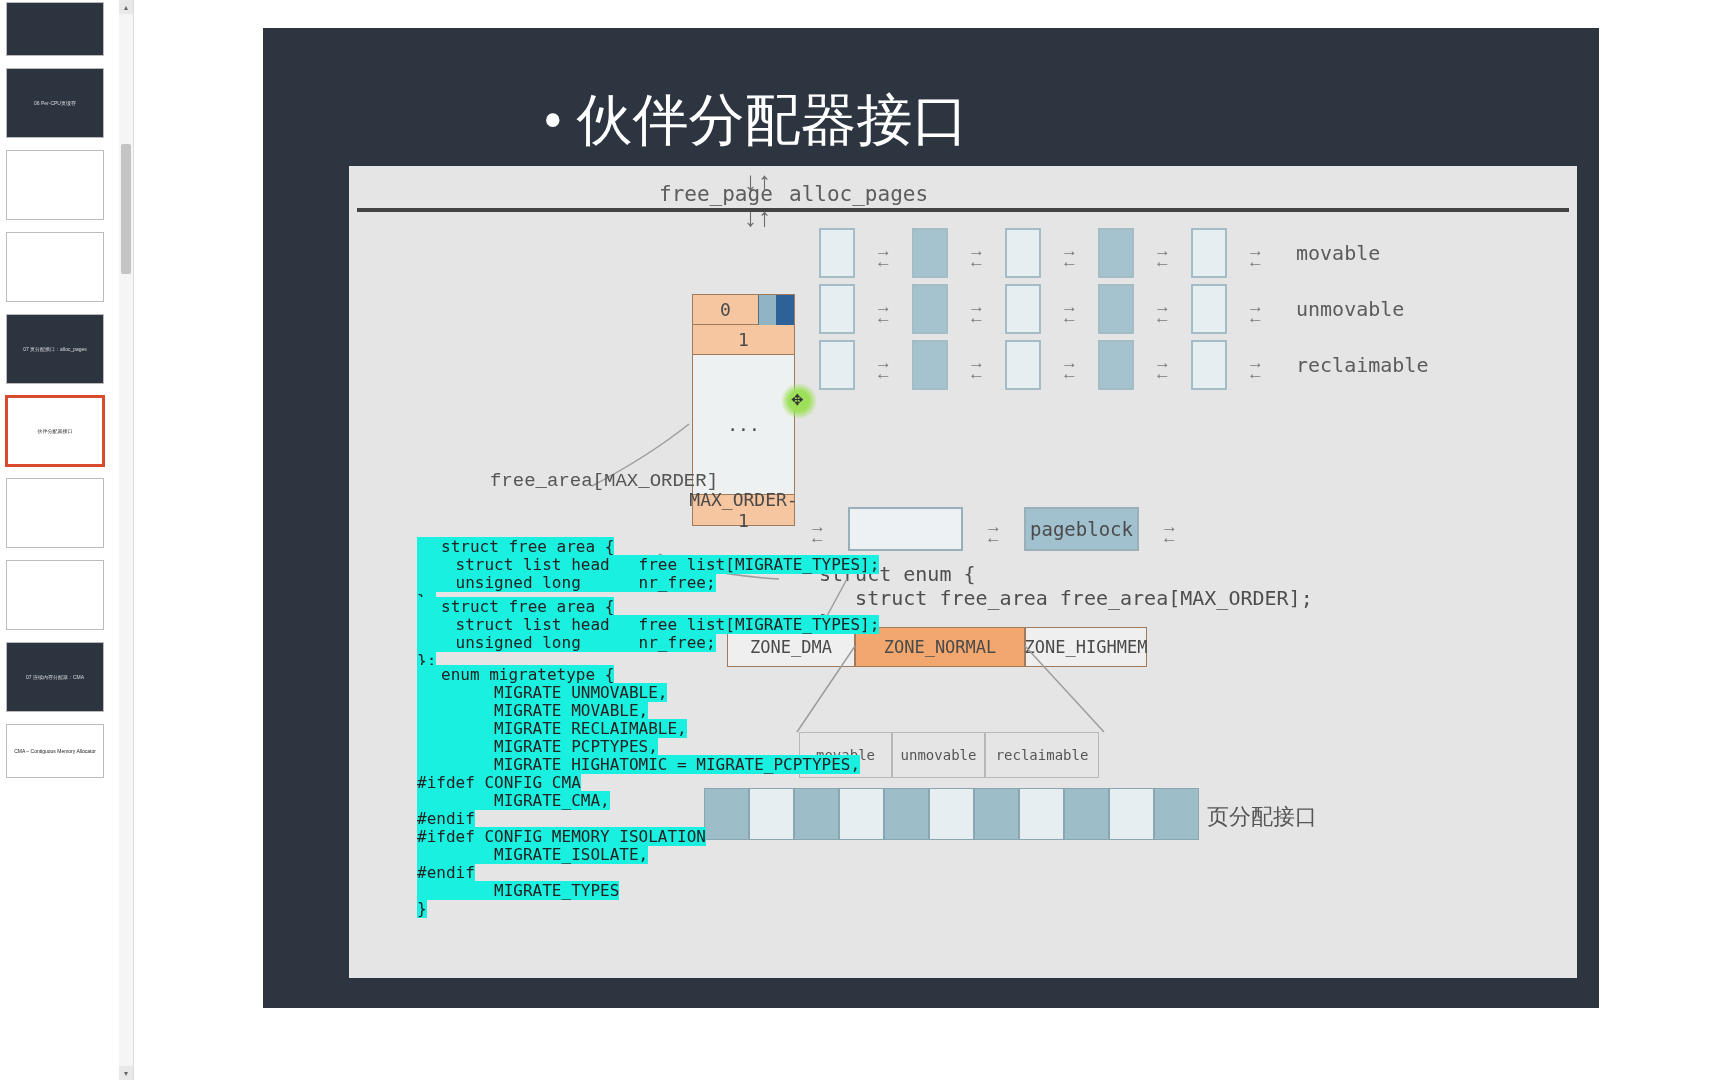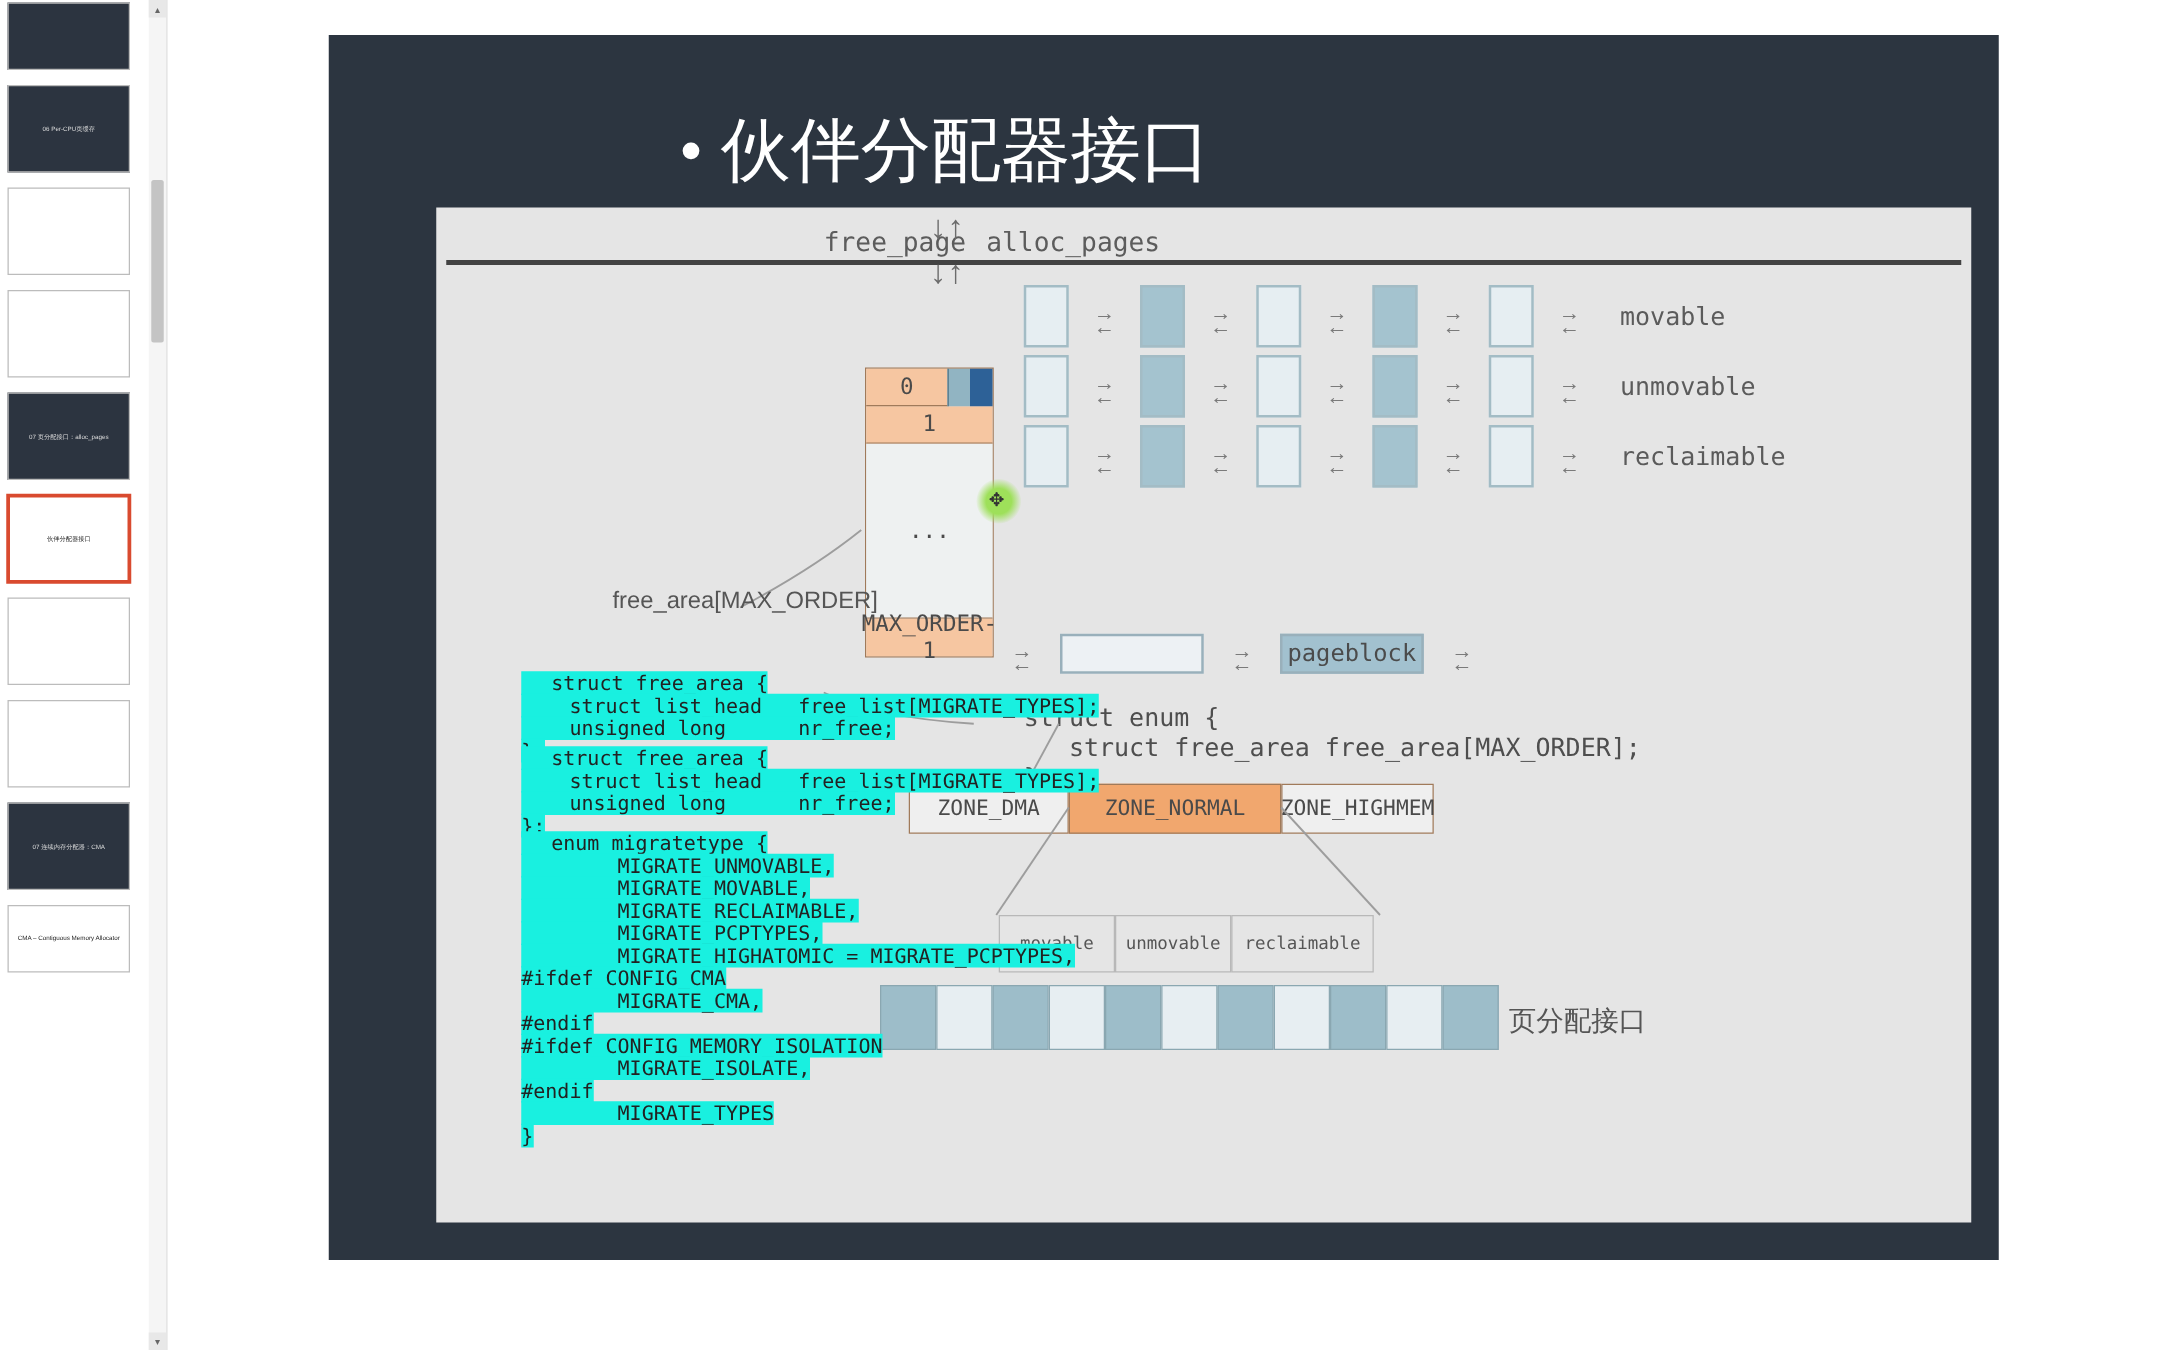--- a/index.html
+++ b/index.html
@@ -72,21 +72,21 @@
   
   .mig-row { position:absolute; display:flex; align-items:center; gap:20px; }
   .mig-box { width:36px; height:50px; border:2px solid #a3bcc5; background:#e6eef2; }
   .mig-box.fill { background:#a4c3cf; }
   .mig-row .arr { color:#7a7a7a; font-size:17px; line-height:1; display:flex; flex-direction:column; align-items:center; }
   .mig-row .arr span { height:11px; }
   .mig-lbl { font-family:Consolas,monospace; font-size:20px; color:#5b5b5b; margin-left:12px; }
 
   
   .pb-row { position:absolute; top:341px; left:460px; display:flex; align-items:center; gap:22px; }
-  .pb-box { width:115px; height:32px; border:2px solid #99b0bb; display:flex; align-items:center; justify-content:center; font-family:Consolas,monospace; font-size:19px; color:#4b4b4b; background:#edf1f4; }
+  .pb-box { width:115px; height:44px; border:2px solid #99b0bb; display:flex; align-items:center; justify-content:center; font-family:Consolas,monospace; font-size:19px; color:#4b4b4b; background:#edf1f4; }
   .pb-box.fill { background:#a2c1cf; }
   .pb-arr { color:#7a7a7a; font-size:17px; display:flex; flex-direction:column; line-height:1; }
   .pb-arr span { height:11px; }
 
   
   .zone-code { position:absolute; left:470px; top:396px; font-family:Consolas,monospace; font-size:20px; color:#4e4e4e; white-space:pre; }
   .zones-row { position:absolute; top:461px; left:378px; display:flex; }
   .zone { border:1px solid #a07a5a; height:40px; display:flex; align-items:center; justify-content:center; font-family:Consolas,monospace; font-size:17px; color:#4a4a4a; }
   .zone.dma { width:128px; background:#efefef; }
   .zone.norm { width:170px; background:#f1a76e; }
@@ -101,21 +101,21 @@
   .phys-row { position:absolute; top:622px; left:355px; display:flex; }
   .phys { width:45px; height:52px; border:1px solid #8aa7b1; }
   .phys.a { background:#9dbdc9; }
   .phys.b { background:#e7eef2; }
   .phys-lbl { position:absolute; top:636px; left:858px; font-family:"SimSun",serif; font-size:22px; color:#555; }
 
   
   .code { position:absolute; font-family:Consolas,monospace; font-size:16px; line-height:18px; white-space:pre; }
   .code .hl { background:#19f0e0; color:#222;padding-left:24px; }
 
-  .free_area_lbl { position:absolute; left:141px; top:304px; font-family:Liberation Sans, sans-serif; font-size:19px; color:#555; }
+  .free_area_lbl { position:absolute; left:141px; top:304px; font-family:Liberation Mono, monospace; font-size:19px; color:#555; }
 
   
   .cursor-glow {
     position:absolute; left:432px; top:217px; width:36px; height:36px;
     background:radial-gradient(circle, #9ee05a 0%, #9ee05a 40%, rgba(158,224,90,0) 72%);
     border-radius:50%;
   }
   .cursor-glow::after {
     content:"✥"; color:#333; font-size:15px; position:absolute; left:10px; top:8px;
   }

